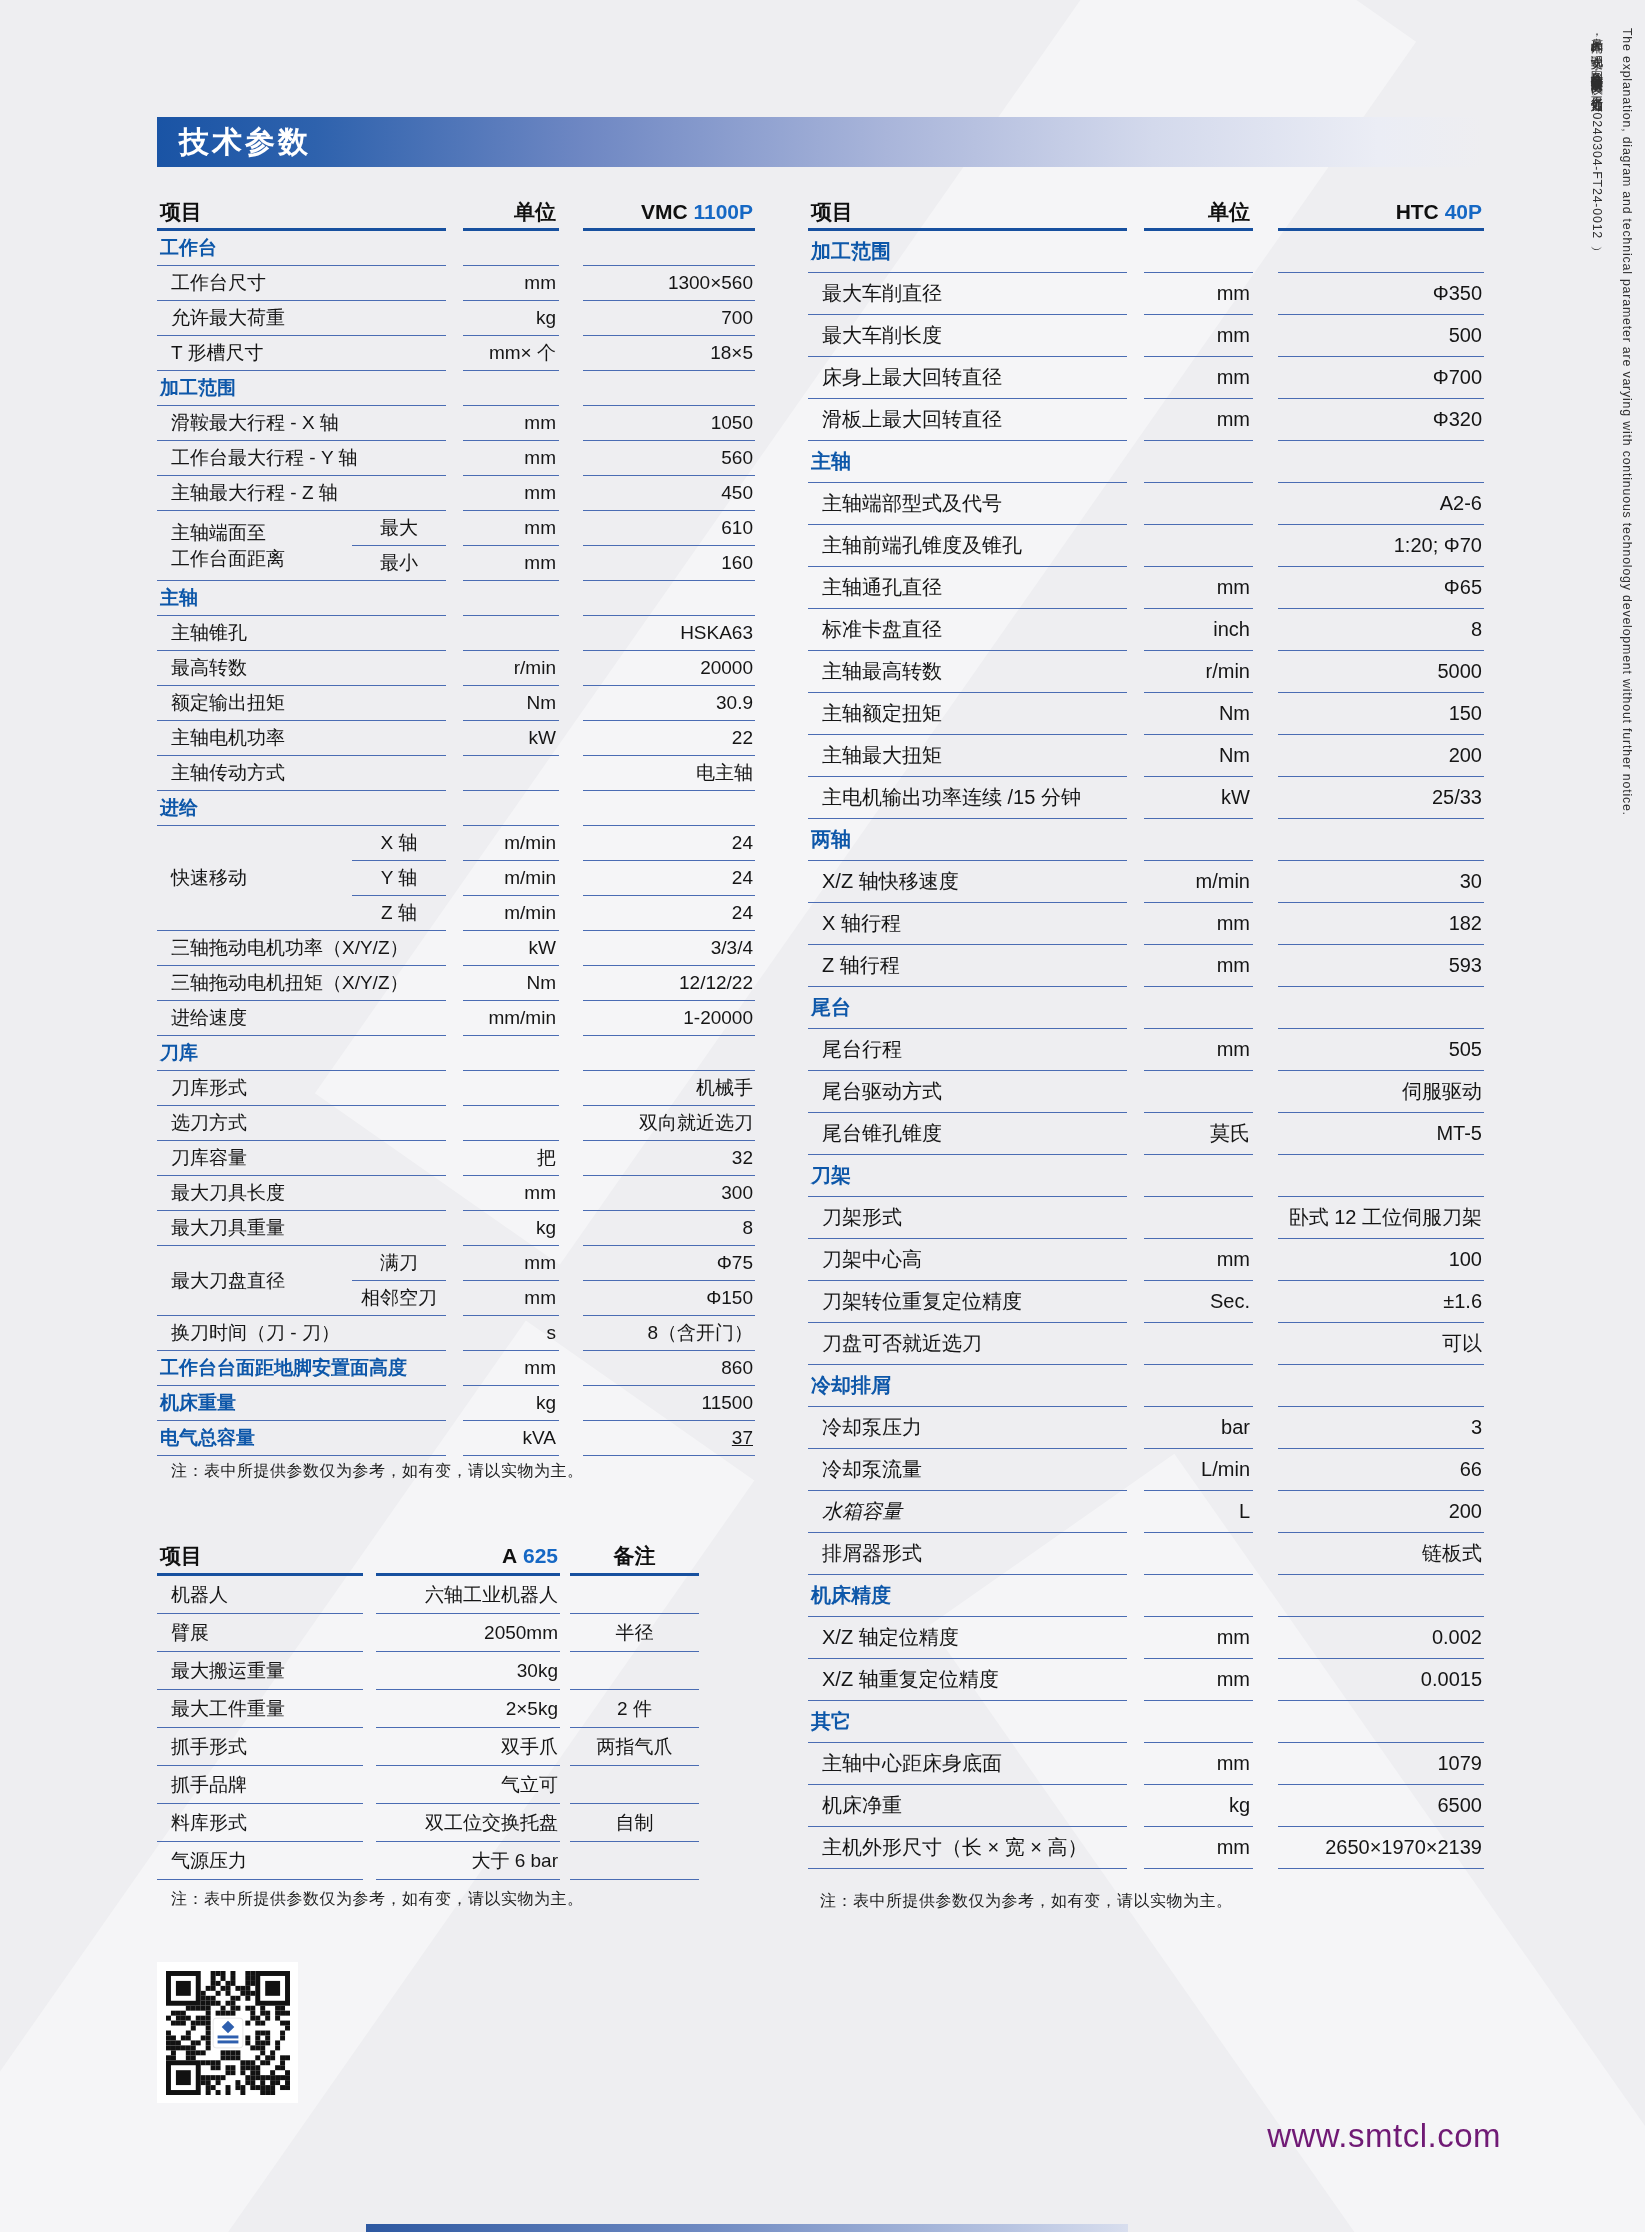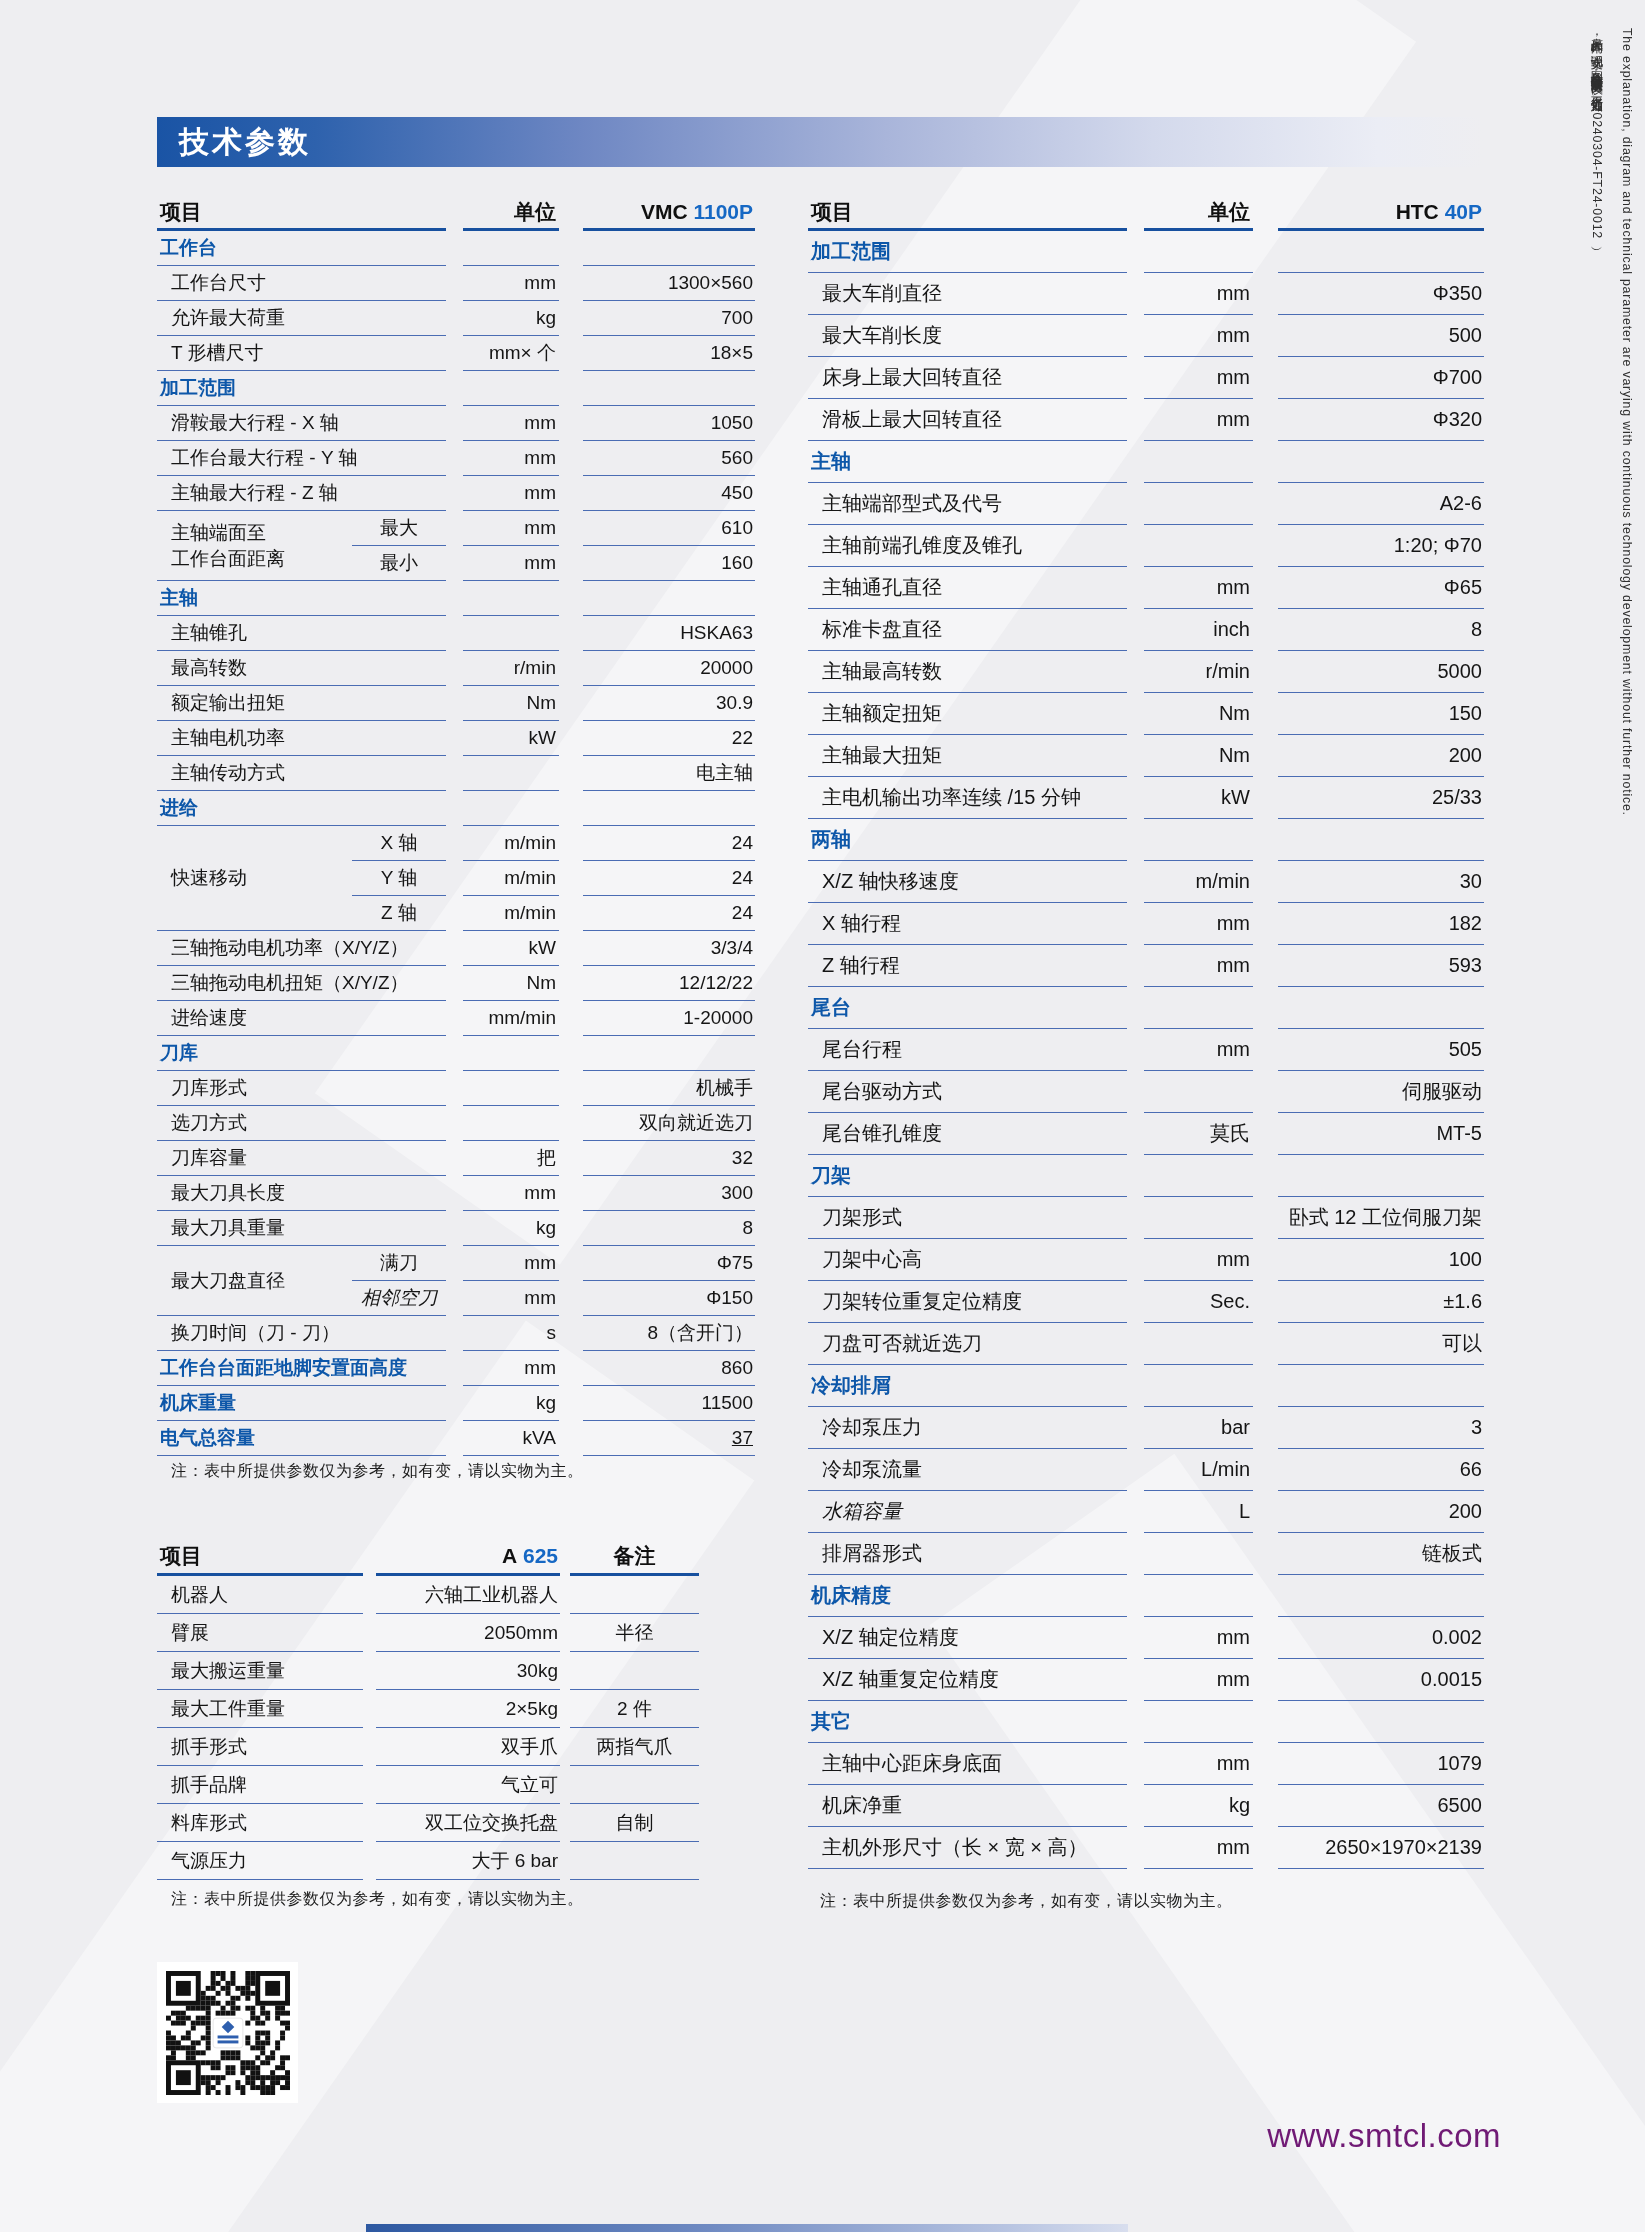--- a/index.html
+++ b/index.html
@@ -162,21 +162,21 @@
       <div class="cell label" style="grid-column: 1 / span 2;">最大刀具长度</div>
       <div class="cell unit" style="grid-column: 4;">mm</div>
       <div class="cell value" style="grid-column: 6;">300</div>
       <div class="cell label" style="grid-column: 1 / span 2;">最大刀具重量</div>
       <div class="cell unit" style="grid-column: 4;">kg</div>
       <div class="cell value" style="grid-column: 6;">8</div>
       <div class="cell label grouplabel" style="grid-area: span 2 / 1;">最大刀盘直径</div>
       <div class="cell subname" style="grid-column: 2;">满刀</div>
       <div class="cell unit" style="grid-column: 4;">mm</div>
       <div class="cell value" style="grid-column: 6;">Φ75</div>
-      <div class="cell subname" style="grid-column: 2; font-style: italic;">相邻空刀</div>
+      <div class="cell subname" style="grid-column: 2;">相邻空刀</div>
       <div class="cell unit" style="grid-column: 4;">mm</div>
       <div class="cell value" style="grid-column: 6;">Φ150</div>
       <div class="cell label" style="grid-column: 1 / span 2;">换刀时间（刀 - 刀）</div>
       <div class="cell unit" style="grid-column: 4;">s</div>
       <div class="cell value" style="grid-column: 6;">8（含开门）</div>
       <div class="cell label sec" style="grid-column: 1 / span 2;">工作台台面距地脚安置面高度</div>
       <div class="cell unit" style="grid-column: 4;">mm</div>
       <div class="cell value" style="grid-column: 6;">860</div>
       <div class="cell label sec" style="grid-column: 1 / span 2;">机床重量</div>
       <div class="cell unit" style="grid-column: 4;">kg</div>

